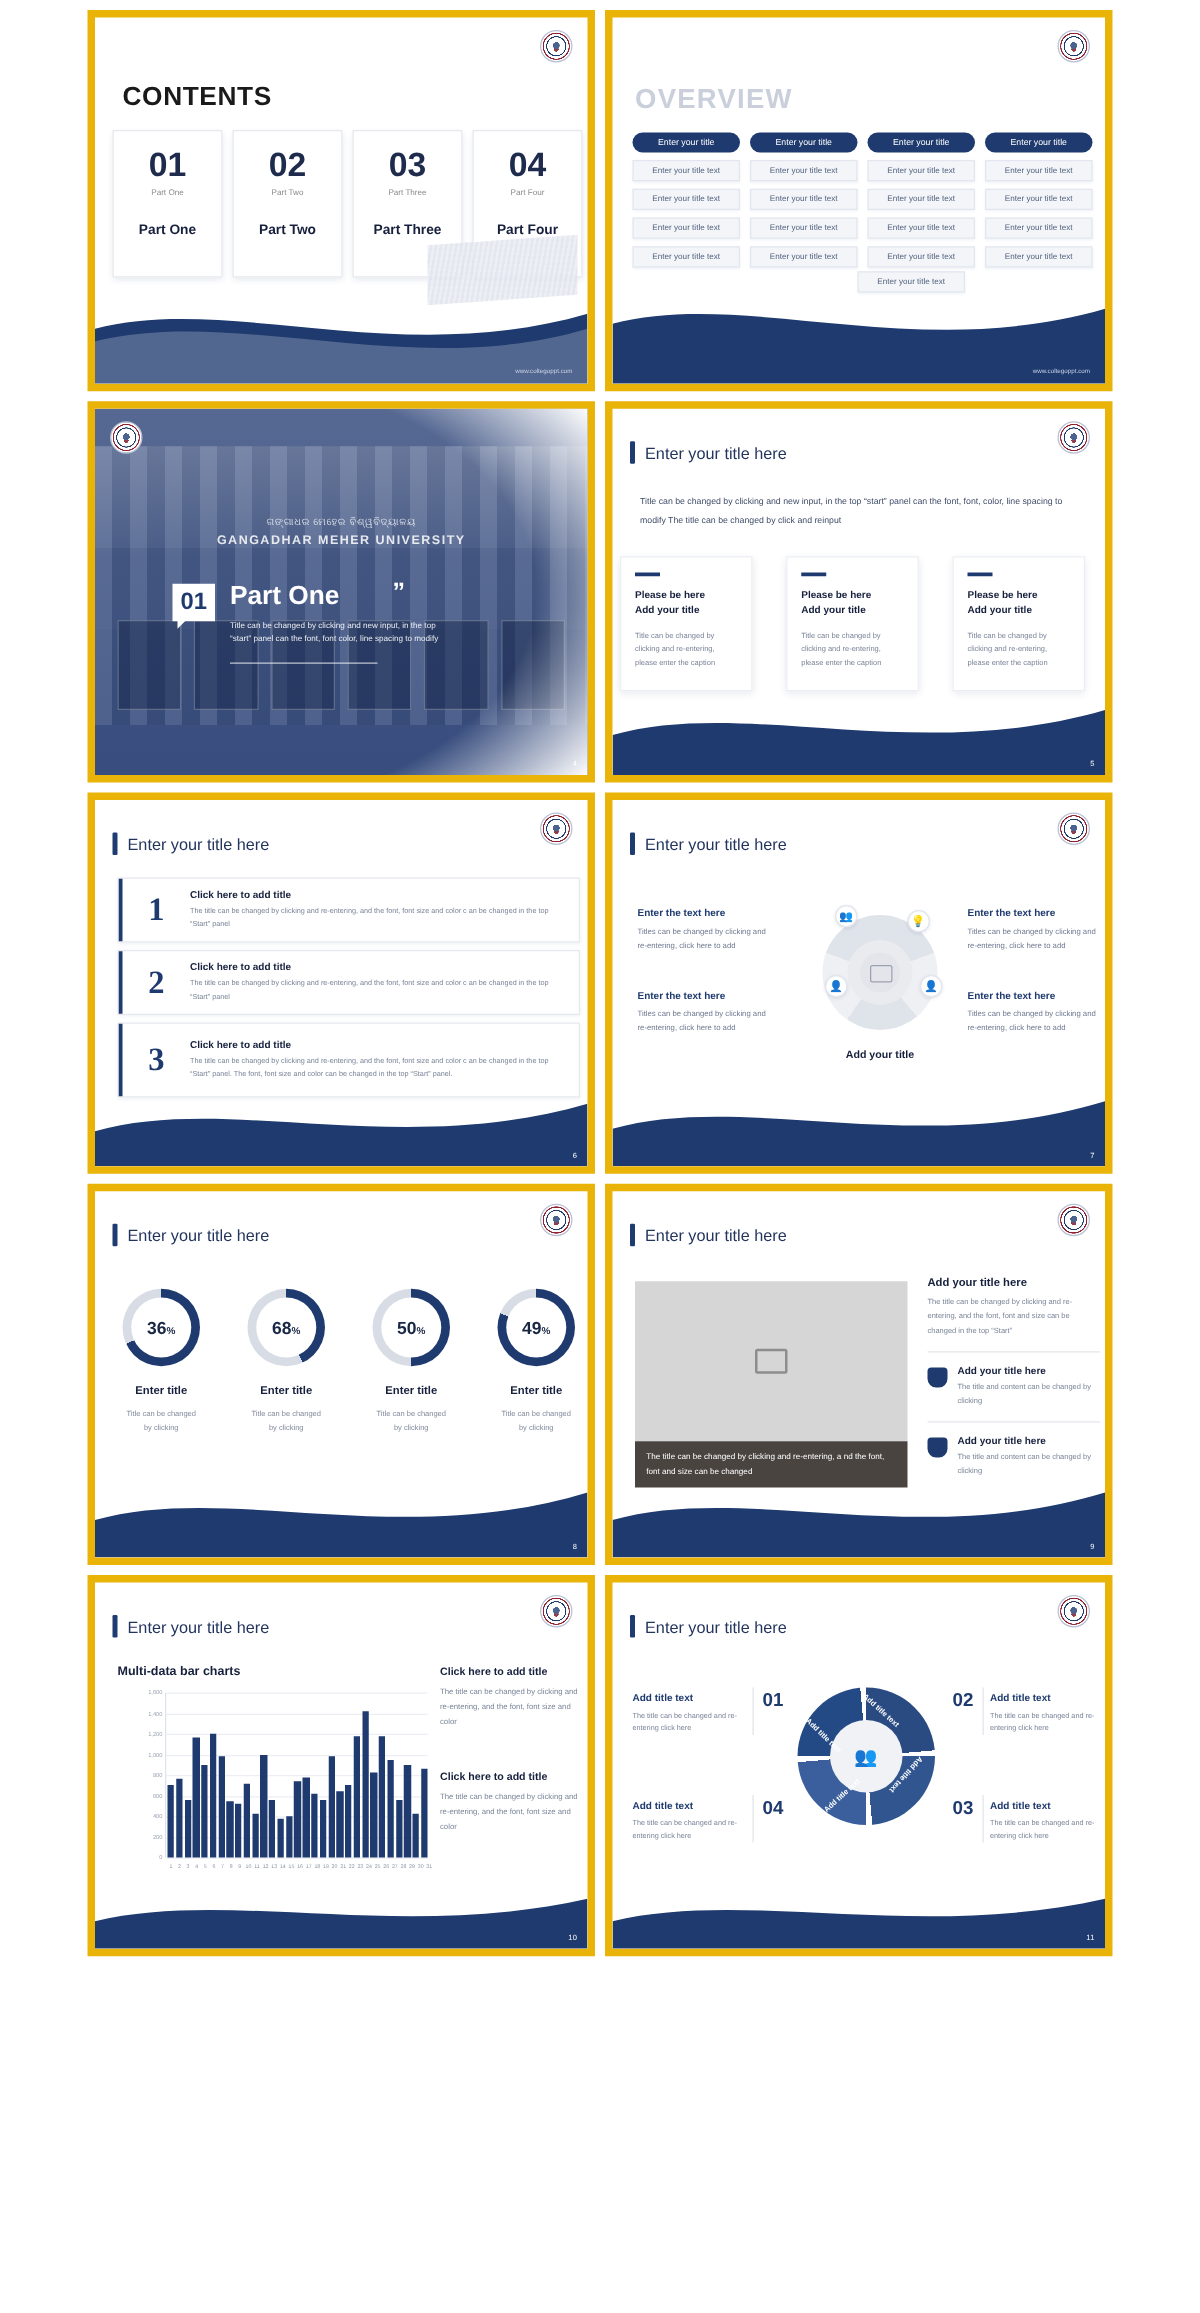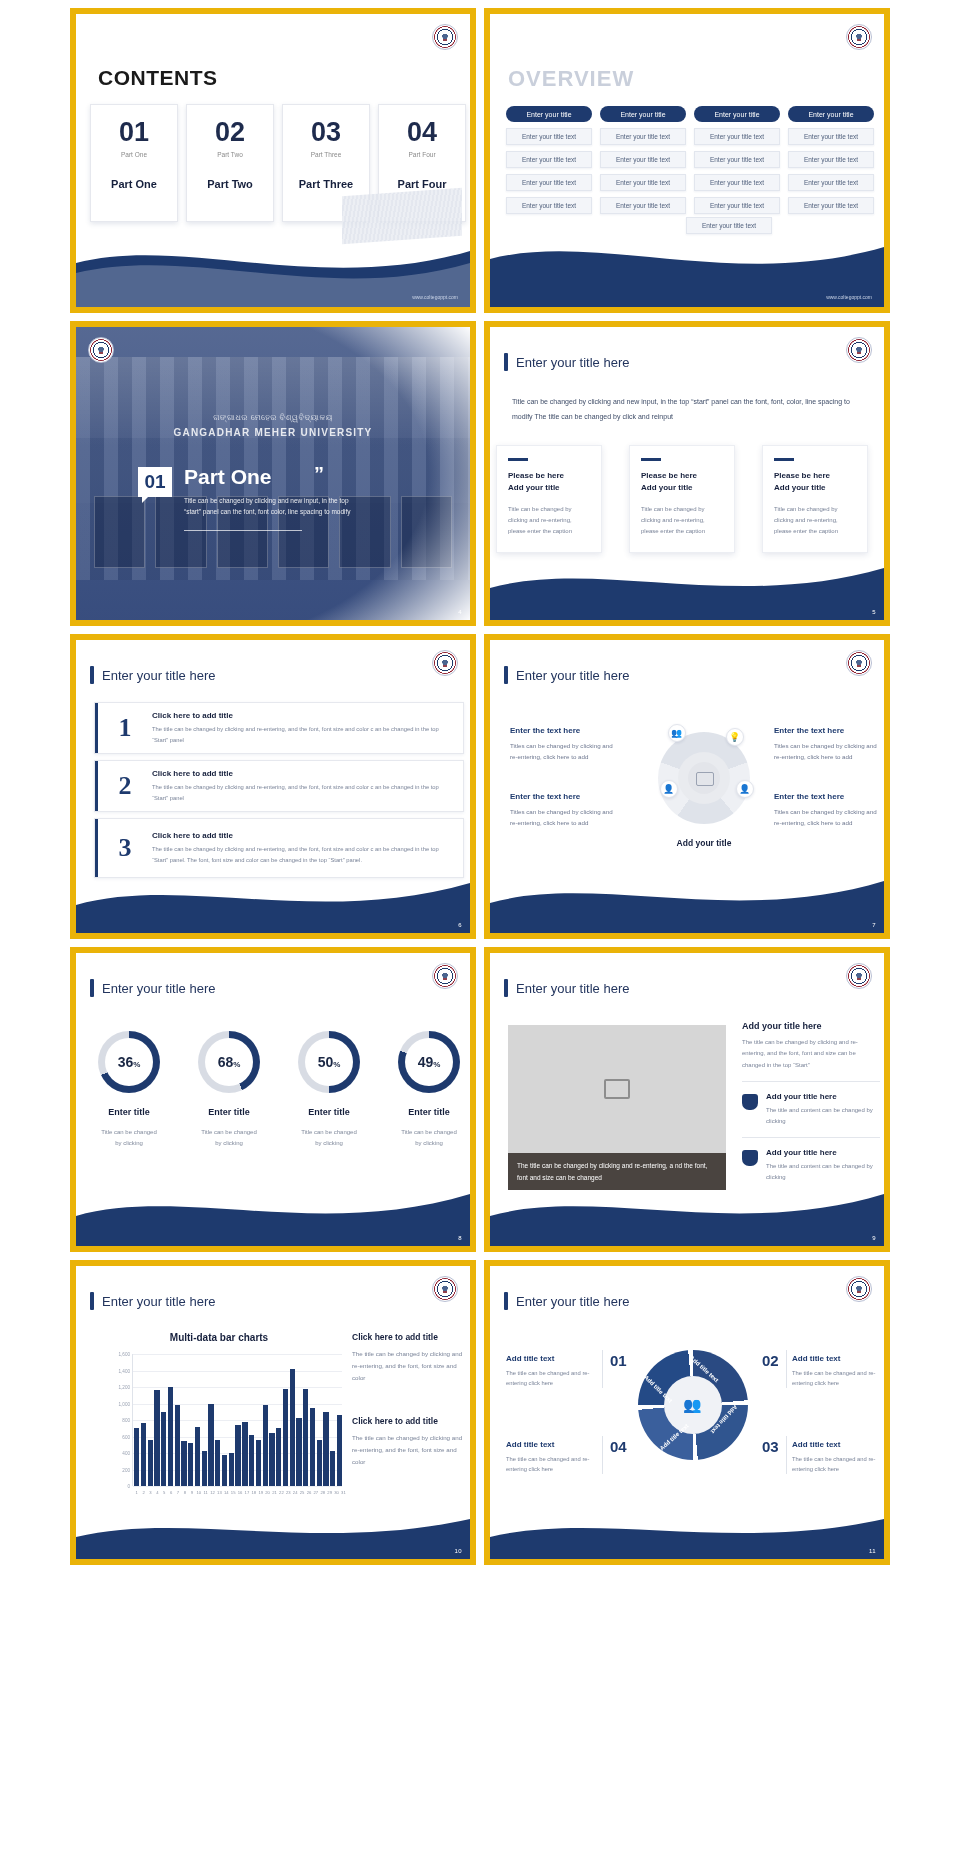--- a/index.html
+++ b/index.html
@@ -247,21 +247,21 @@
   .s8 .rblock .h { font-size: 9px; font-weight: bold; color: #16203d; }
   .s8 .rblock .p { margin-top: 6px; font-size: 6px; color: #7a8499; line-height: 1.9; }
   .s8 .hr { height: 1px; background: #e3e6ec; margin: 10px 0; }
   .s8 .li { display: flex; gap: 8px; align-items: flex-start; }
   .s8 .li .av { width: 16px; height: 16px; background: #1e3a6e; border-radius: 3px 3px 7px 7px; flex: none; margin-top: 2px; }
   .s8 .li .h2 { font-size: 8px; font-weight: bold; color: #16203d; }
   .s8 .li .p2 { margin-top: 4px; font-size: 6px; color: #7a8499; line-height: 1.8; }
 
   
   .s9 .ctitle {
-    position: absolute; left: 18px; top: 66px; width: 250px; text-align: center;
+    position: absolute; left: 18px; top: 66px; width: 250px; 
     font-size: 10px; font-weight: bold; color: #16203d;
   }
   .s9 .plot { position: absolute; left: 34px; top: 88px; width: 232px; height: 132px; }
   .s9 .yax { position: absolute; left: 0; top: 0; width: 22px; height: 132px; }
   .s9 .yax div { position: absolute; right: 2px; font-size: 4.6px; color: #9aa2b2; transform: translateY(-50%); }
   .s9 .grid { position: absolute; left: 22px; right: 0; top: 0; height: 132px; border-left: 1px solid #dfe3ea; }
   .s9 .grid .gl { position: absolute; left: 0; right: 0; border-top: 1px solid #eceef3; }
   .s9 .bars { position: absolute; left: 24px; right: 0; bottom: 0; height: 132px; display: flex; align-items: flex-end; gap: 1.5px; }
   .s9 .bars i { display: block; flex: 1; background: #1e3a6e; }
   .s9 .xax { position: absolute; left: 58px; top: 224px; width: 212px; display: flex; gap: 1.5px; }

